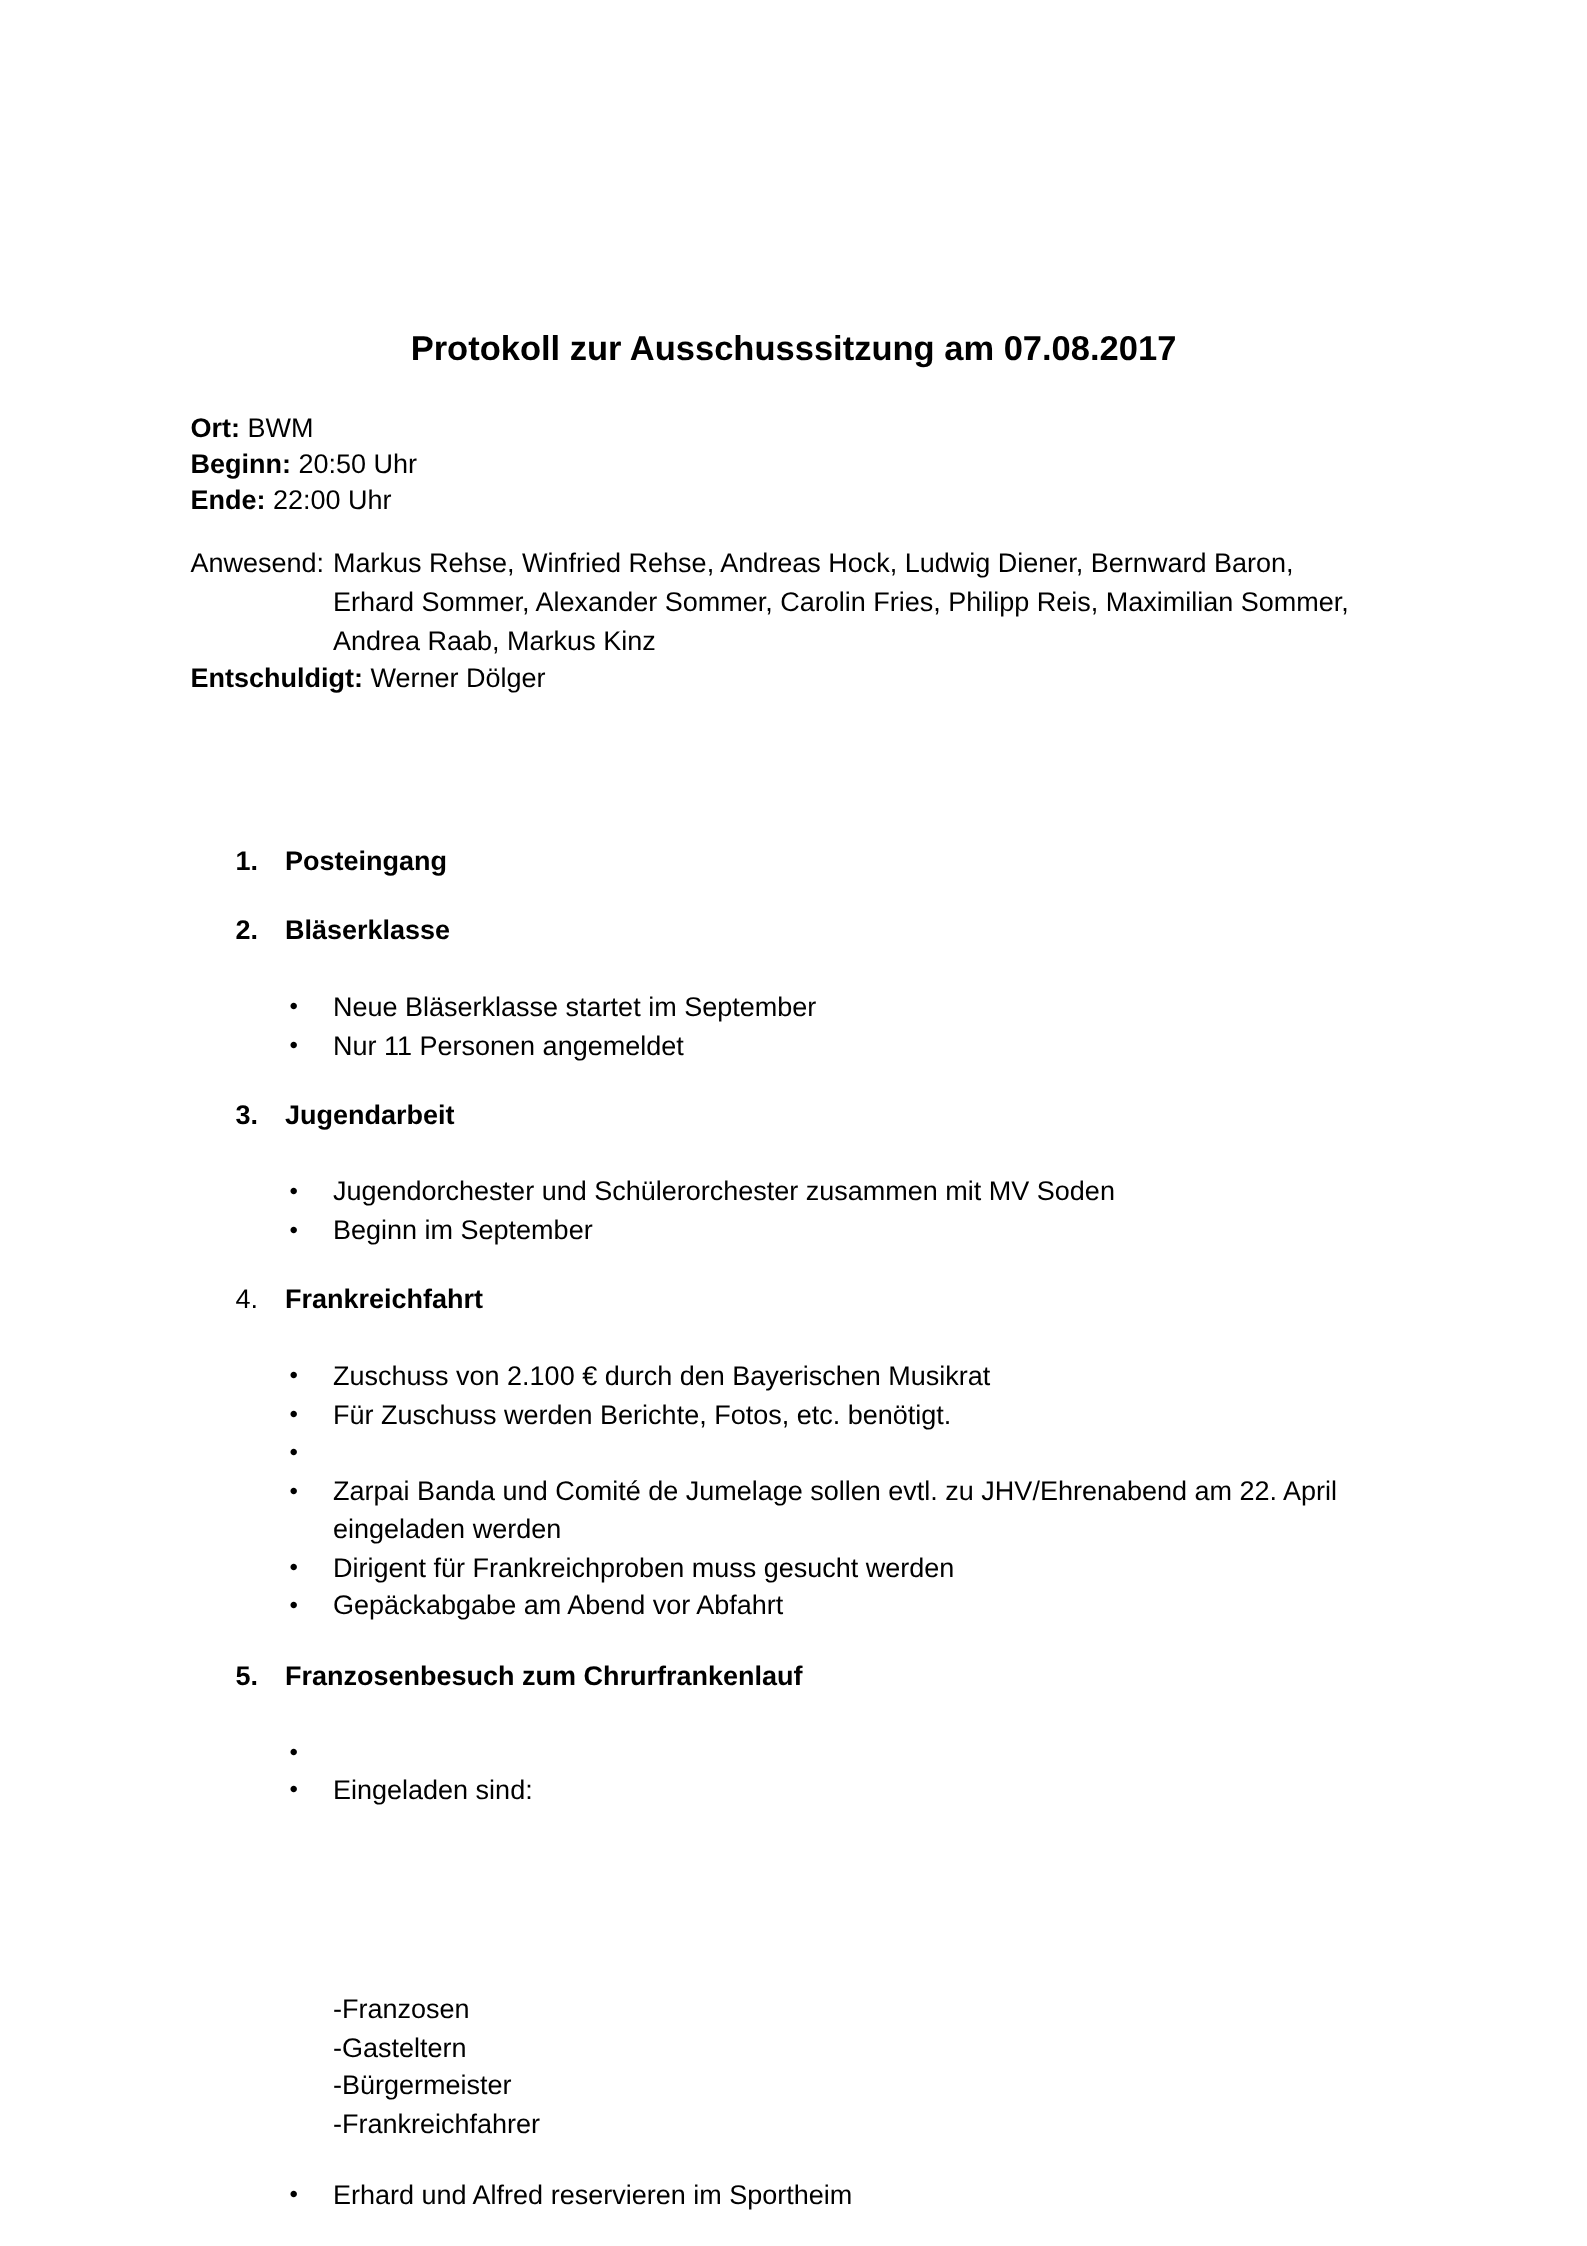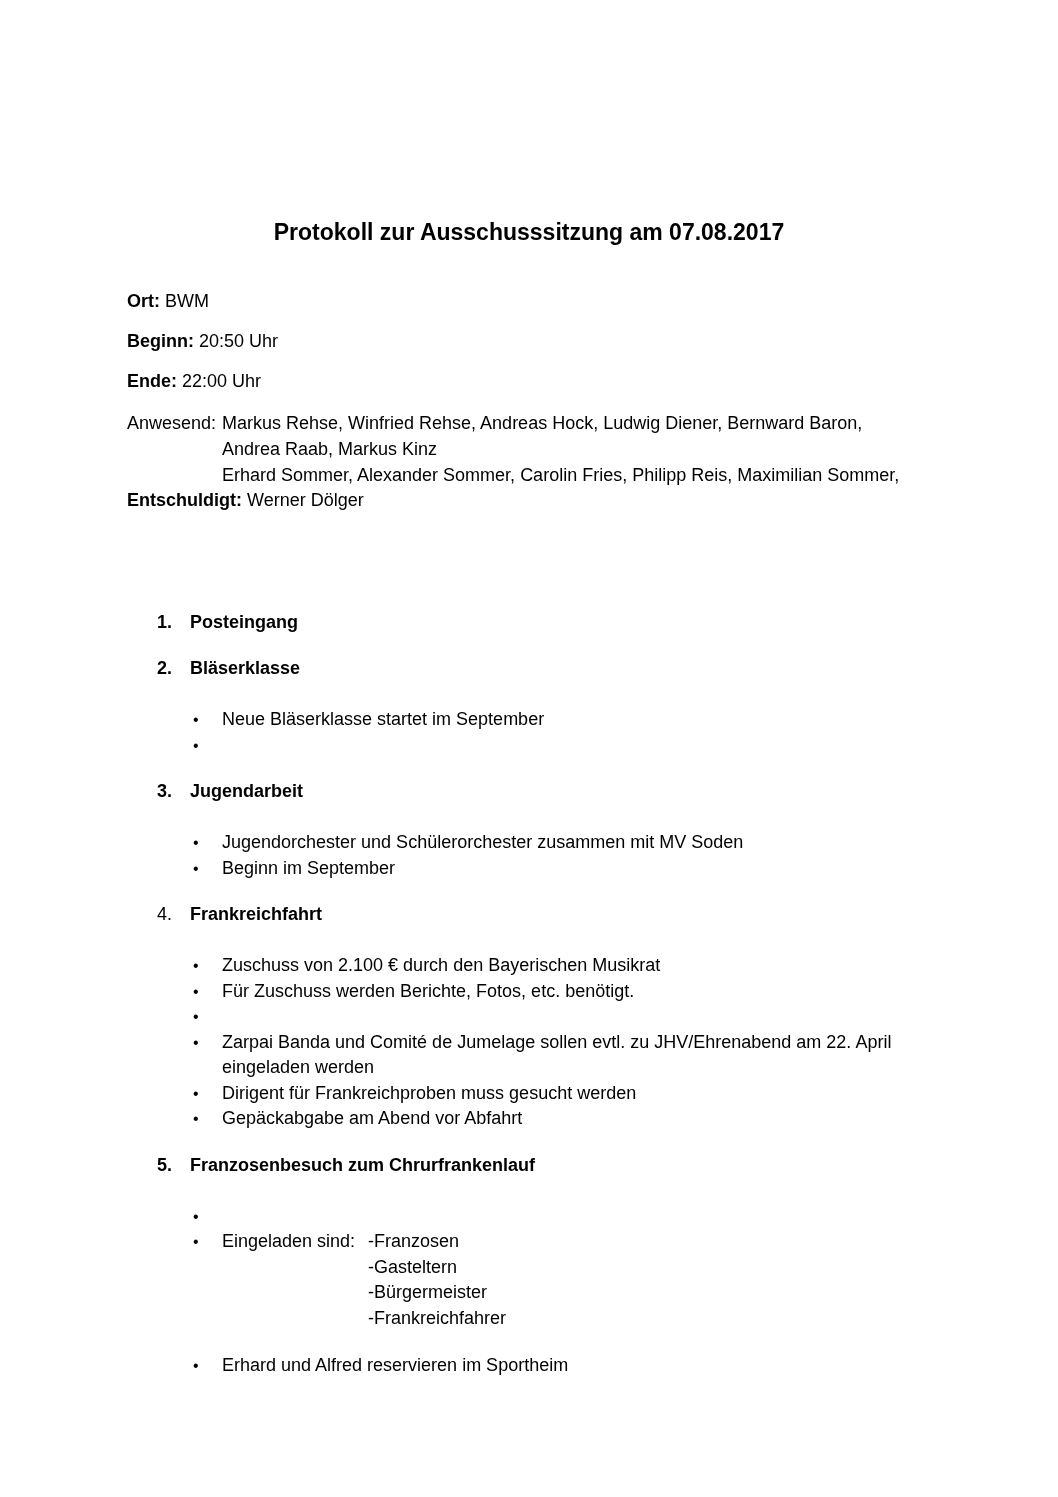--- a/index.html
+++ b/index.html
@@ -6,59 +6,59 @@
   .page{
     width:1058px;height:1497px;background:#ffffff;position:relative;
     font-family:"Liberation Sans",sans-serif;font-size:18px;line-height:25px;
     color:#000;overflow:hidden;
   }
   .title{
     position:absolute;top:219px;left:0;width:100%;margin:0;
     text-align:center;font-size:23px;line-height:27px;font-weight:bold;
   }
   .content{position:absolute;top:273px;left:127px;width:816px;}
-  .meta-line{line-height:24px;margin-top:16px;}
+  .meta-line{line-height:24px;}
   .b{font-weight:bold;}
   .attendees{margin-top:17px;display:flex;}
   .attendees-label{font-weight:normal;flex:0 0 95px;line-height:26px;}
   .attendee-lines{line-height:26px;}
   .excused{}
   .agenda{margin-top:97px;}
   .section{margin-top:21px;}
   .section:first-child{margin-top:0;}
   .section-heading{display:flex;font-weight:bold;line-height:25px;}
   .sec-num{flex:0 0 33px;margin-left:30px;}
   .sec-num.regular{font-weight:normal;}
   .bullets{margin-top:26px;}
   .bullet{display:flex;line-height:25.5px;}
   .bullet .dot{flex:0 0 29px;margin-left:66px;font-size:16px;}
   .bcontent{flex:1;max-width:720px;}
-  .bcontent.has-sub{display:flex;}
+  .bcontent.has-sub{display:flex;flex-direction:column;}
   .blabel{flex:0 0 146px;}
   .sub-col div{line-height:25.5px;}
   .space-before{margin-top:22px;}
 </style>
 </head>
 <body>
 
 <div class="page">
   <h1 class="title">Protokoll zur Ausschusssitzung am 07.08.2017</h1>
   <div class="content">
     <div>
         <div class="meta-line"><span class="b">Ort:</span><span> BWM</span></div>
         <div class="meta-line"><span class="b">Beginn:</span><span> 20:50 Uhr</span></div>
         <div class="meta-line"><span class="b">Ende:</span><span> 22:00 Uhr</span></div>
       </div>
 
     <div class="attendees">
       <span class="attendees-label">Anwesend:</span>
       <div class="attendee-lines">
           <div>Markus Rehse, Winfried Rehse, Andreas Hock, Ludwig Diener, Bernward Baron,</div>
+          <div>Erhard Sommer, Alexander Sommer, Carolin Fries, Philipp Reis, Maximilian Sommer,</div>
           <div>Andrea Raab, Markus Kinz</div>
-          <div>Erhard Sommer, Alexander Sommer, Carolin Fries, Philipp Reis, Maximilian Sommer,</div>
         </div>
     </div>
 
     <div class="excused">
       <span class="b">Entschuldigt:</span>
       <span>Werner Dölger</span>
     </div>
 
     <div class="agenda">
         <div class="section">
@@ -72,20 +72,21 @@
             <span class="sec-num">2.</span>
             <span>Bläserklasse</span>
           </div>
           <div class="bullets">
             <div class="bullet">
               <span class="dot">•</span>
               <div class="bcontent">Neue Bläserklasse startet im September</div>
             </div>
             <div class="bullet">
               <span class="dot">•</span>
+              <div class="bcontent">Nur 11 Personen angemeldet</div>
             </div>
           </div>
         </div>
         <div class="section">
           <div class="section-heading">
             <span class="sec-num">3.</span>
             <span>Jugendarbeit</span>
           </div>
           <div class="bullets">
             <div class="bullet">

